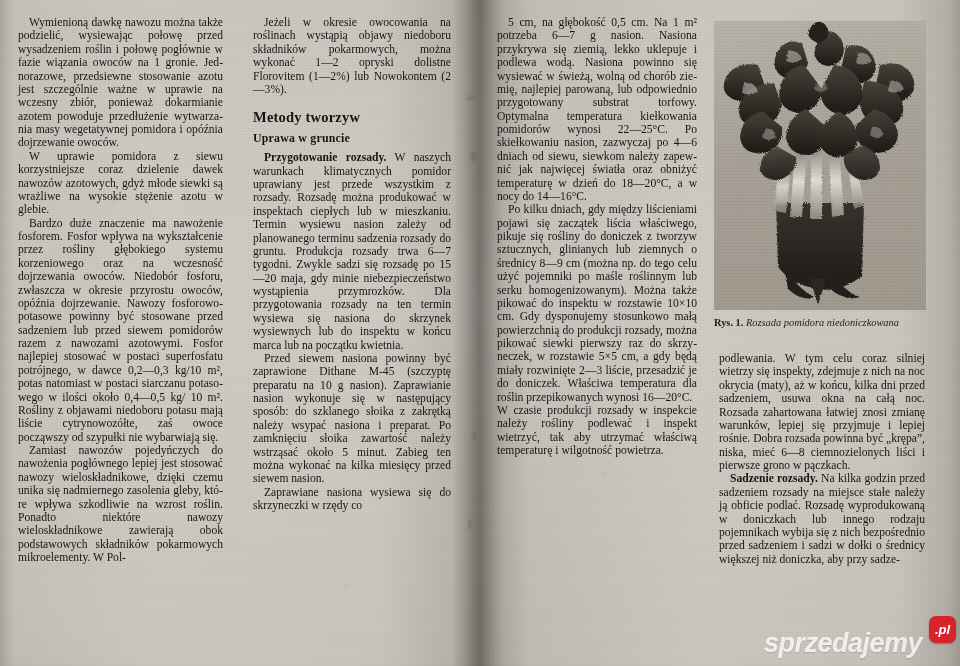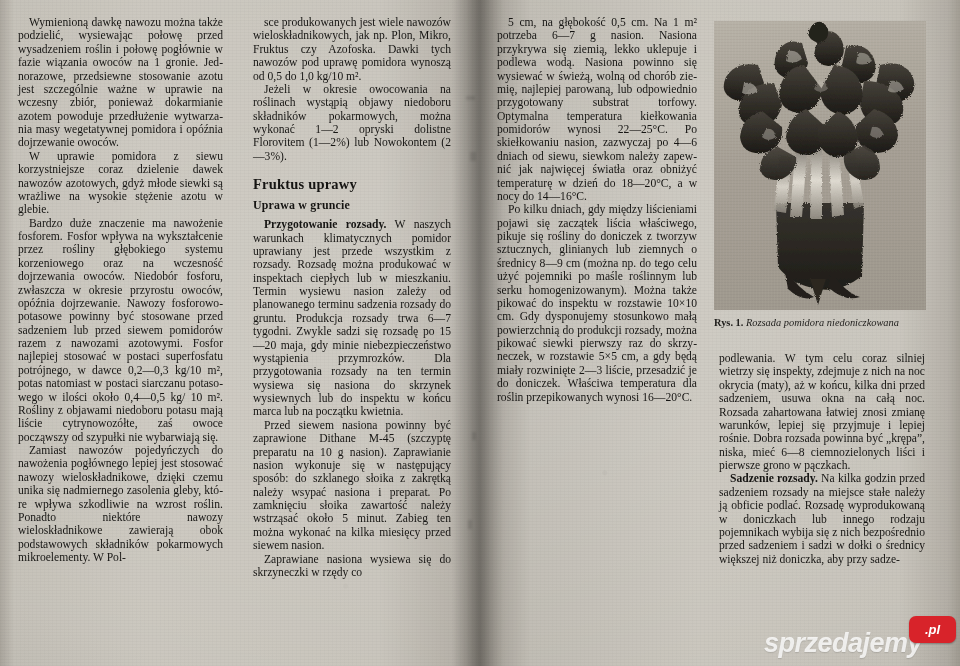--- a/index.html
+++ b/index.html
@@ -176,21 +176,21 @@
     font-weight: bold;
     font-style: italic;
     letter-spacing: -0.5px;
     color: rgba(255,255,255,0.80);
     text-shadow: 0 1px 1px rgba(0,0,0,0.12);
   }
   .watermark .wm-badge {
     position: absolute;
     right: 16px;
     top: -4px;
-    width: 47px;
+    width: 27px;
     height: 27px;
     border-radius: 7px;
     background: #d8232a;
     color: #fff;
     font-family: "Liberation Sans", sans-serif;
     font-size: 13px;
     font-weight: bold;
     font-style: italic;
     display: flex;
     align-items: center;
@@ -221,34 +221,34 @@
   <div class="edge-smudge" style="left:468px;top:520px;width:4px;height:9px;"></div>
 
   <div class="col" id="col1">
     <p>Wymienioną dawkę nawozu moż­na także podzielić, wysiewając połowę przed wysadzeniem roślin i połowę pogłównie w fazie wią­zania owoców na 1 gronie. Jed­norazowe, przedsiewne stosowa­nie azotu jest szczególnie ważne w uprawie na wczesny zbiór, po­nieważ dokarmianie azotem po­woduje przedłużenie wytwarza­nia masy wegetatywnej pomidora i opóźnia dojrzewanie owoców.</p>
     <p>W uprawie pomidora z siewu korzystniejsze coraz dzielenie da­wek nawozów azotowych, gdyż młode siewki są wrażliwe na wy­sokie stężenie azotu w glebie.</p>
     <p>Bardzo duże znaczenie ma na­wożenie fosforem. Fosfor wpływa na wykształcenie przez rośliny głębokiego systemu korzeniowe­go oraz na wczesność dojrzewania owoców. Niedobór fosforu, zwła­szcza w okresie przyrostu owo­ców, opóźnia dojrzewanie. Nawo­zy fosforowo-potasowe powinny być stosowane przed sadzeniem lub przed siewem pomidorów ra­zem z nawozami azotowymi. Fos­for najlepiej stosować w postaci superfosfatu potrójnego, w dawce 0,2—0,3 kg/10 m², potas nato­miast w postaci siarczanu potaso­wego w ilości około 0,4—0,5 kg/ 10 m². Rośliny z objawami nie­doboru potasu mają liście cytry­nowozółte, zaś owoce począwszy od szypułki nie wybarwiają się.</p>
     <p>Zamiast nawozów pojedyńczych do nawożenia pogłównego lepiej jest stosować nawozy wieloskład­nikowe, dzięki czemu unika się nadmiernego zasolenia gleby, któ­re wpływa szkodliwie na wzrost roślin. Ponadto niektóre nawozy wieloskładnikowe zawierają obok podstawowych składników pokar­mowych mikroelementy. W Pol-</p>
   </div>
 
   <div class="col" id="col2">
-    <p>sce produkowanych jest wiele nawozów wieloskładnikowych, jak np. Plon, Mikro, Fruktus czy Azofoska. Dawki tych nawozów pod uprawę pomidora wynoszą od 0,5 do 1,0 kg/10 m².</p>
     <p>Jeżeli w okresie owocowania na roślinach wystąpią objawy nie­doboru składników pokarmo­wych, można wykonać 1—2 opry­ski dolistne Florovitem (1—2%) lub Nowokontem (2—3%).</p>
 
-    <h2 class="sect">Fruktus uprawy</h2>
+    <h2 class="sect">Metody tworzyw</h2>
     <h3 class="sub">Uprawa w gruncie</h3>
 
     <p><span class="lead">Przygotowanie rozsady.</span><span> W na­szych warunkach klimatycznych pomidor uprawiany jest przede wszystkim z rozsady. Rozsadę można produkować w inspektach ciepłych lub w mieszkaniu. Ter­min wysiewu nasion zależy od planowanego terminu sadzenia rozsady do gruntu. Produkcja roz­sady trwa 6—7 tygodni. Zwykle sadzi się rozsadę po 15—20 ma­ja, gdy minie niebezpieczeństwo wystąpienia przymrozków. Dla przygotowania rozsady na ten ter­min wysiewa się nasiona do skrzynek wysiewnych lub do in­spektu w końcu marca lub na początku kwietnia.</span></p>
     <p>Przed siewem nasiona powinny być zaprawione Dithane M-45 (szczyptę preparatu na 10 g na­sion). Zaprawianie nasion wyko­nuje się w następujący sposób: do szklanego słoika z zakrętką należy wsypać nasiona i preparat. Po zamknięciu słoika zawartość należy wstrząsać około 5 minut. Zabieg ten można wykonać na kil­ka miesięcy przed siewem nasion.</p>
     <p>Zaprawiane nasiona wysiewa się do skrzyneczki w rzędy co</p>
   </div>
 
   <div class="col" id="col3">
     <p>5 cm, na głębokość 0,5 cm. Na 1 m² potrzeba 6—7 g nasion. Nasiona przykrywa się ziemią, lekko uklepuje i podlewa wodą. Nasiona powinno się wysiewać w świeżą, wolną od chorób zie­mię, najlepiej parowaną, lub od­powiednio przygotowany substrat torfowy. Optymalna temperatura kiełkowania pomidorów wynosi 22—25°C. Po skiełkowaniu na­sion, zazwyczaj po 4—6 dniach od siewu, siewkom należy zapew­nić jak najwięcej światła oraz ob­niżyć temperaturę w dzień do 18—20°C, a w nocy do 14—16°C.</p>
     <p>Po kilku dniach, gdy między liścieniami pojawi się zaczątek liścia właściwego, pikuje się roś­liny do doniczek z tworzyw sztucznych, glinianych lub ziem­nych o średnicy 8—9 cm (można np. do tego celu użyć pojemniki po maśle roślinnym lub serku ho­mogenizowanym). Można także pikować do inspektu w rozstawie 10×10 cm. Gdy dysponujemy sto­sunkowo małą powierzchnią do produkcji rozsady, można piko­wać siewki pierwszy raz do skrzy­neczek, w rozstawie 5×5 cm, a gdy będą miały rozwinięte 2—3 liście, przesadzić je do doniczek. Właści­wa temperatura dla roślin prze­pikowanych wynosi 16—20°C.</p>
+    <p class="noindent">W czasie produkcji rozsady w in­spekcie należy rośliny podlewać i inspekt wietrzyć, tak aby utrzy­mać właściwą temperaturę i wil­gotność powietrza.</p>
   </div>
 
   <div class="figure">
     <div class="photo">
       <div class="bg-noise"></div>
       <svg viewBox="0 0 212 289" preserveAspectRatio="none">
         <defs>
           <linearGradient id="leafG" x1="0" y1="0" x2="0" y2="1">
             <stop offset="0%" stop-color="#4a463f"></stop>
             <stop offset="100%" stop-color="#23211d"></stop>

